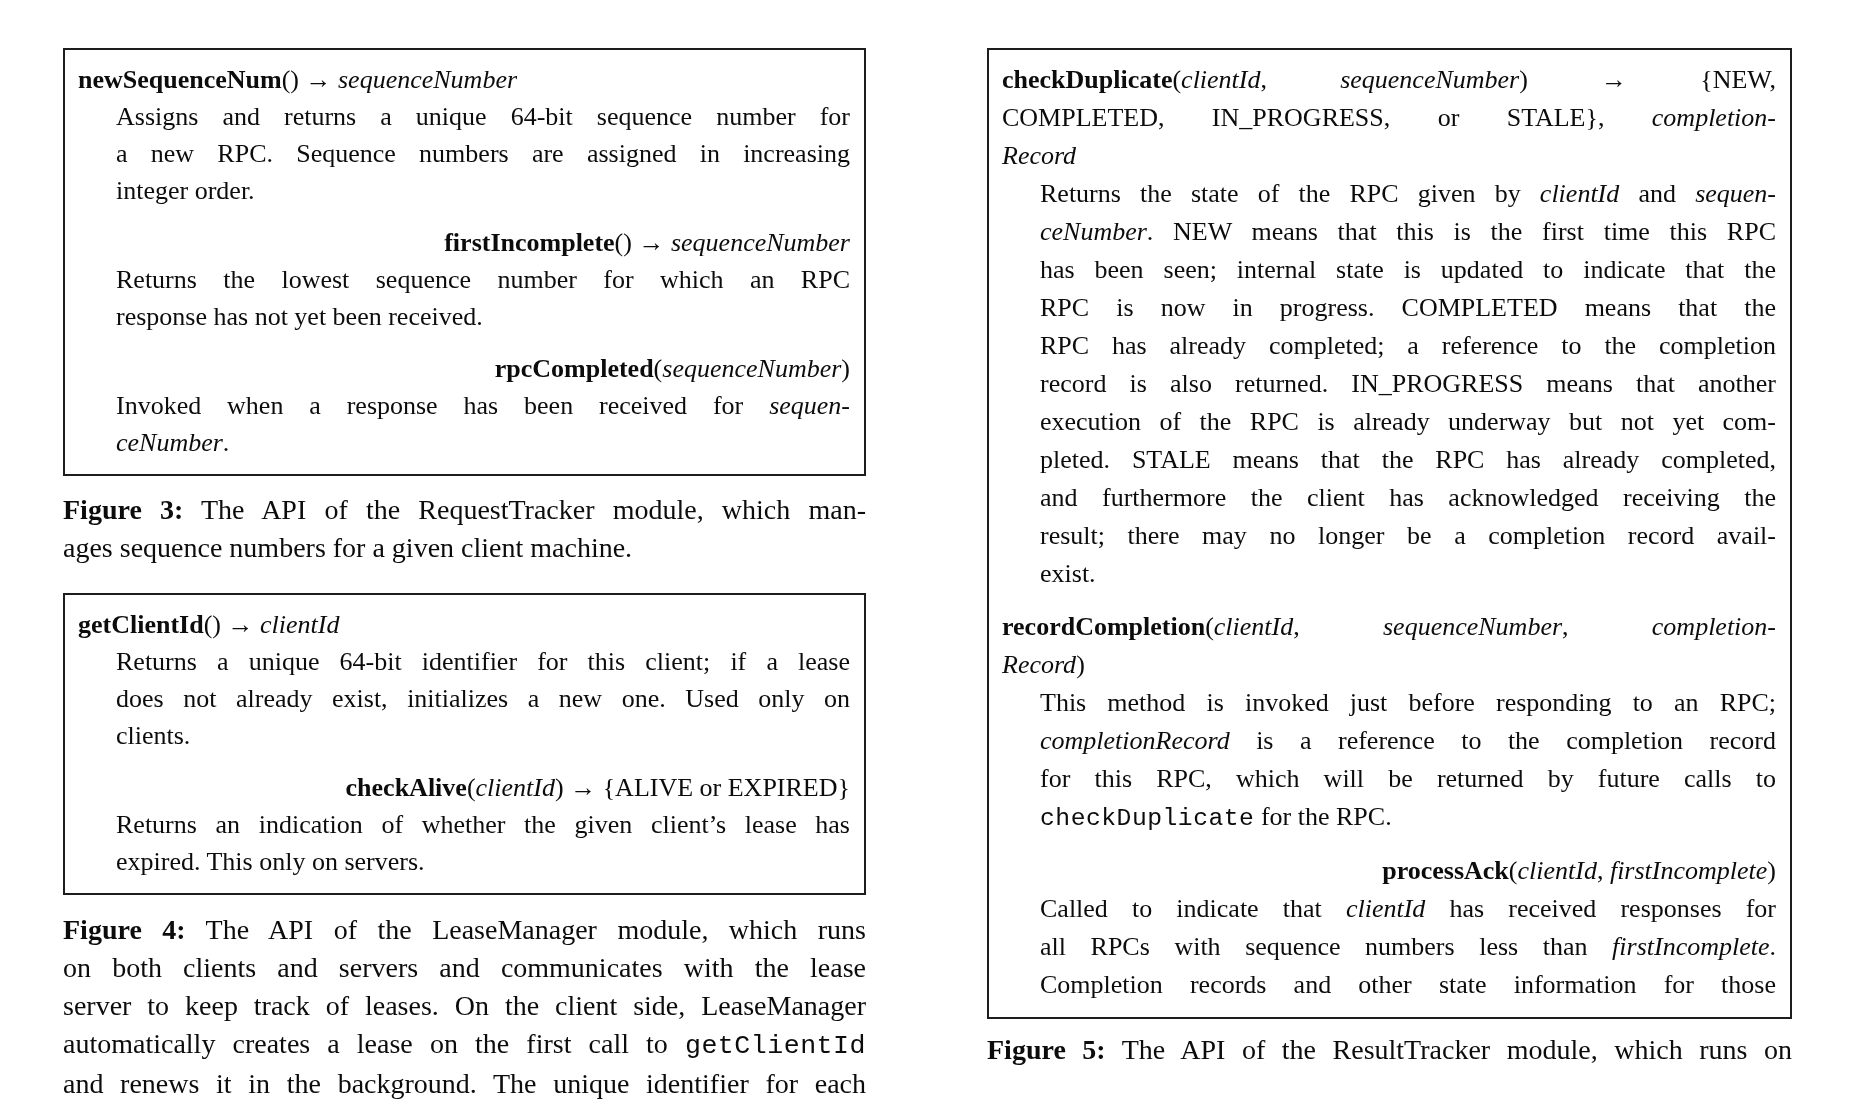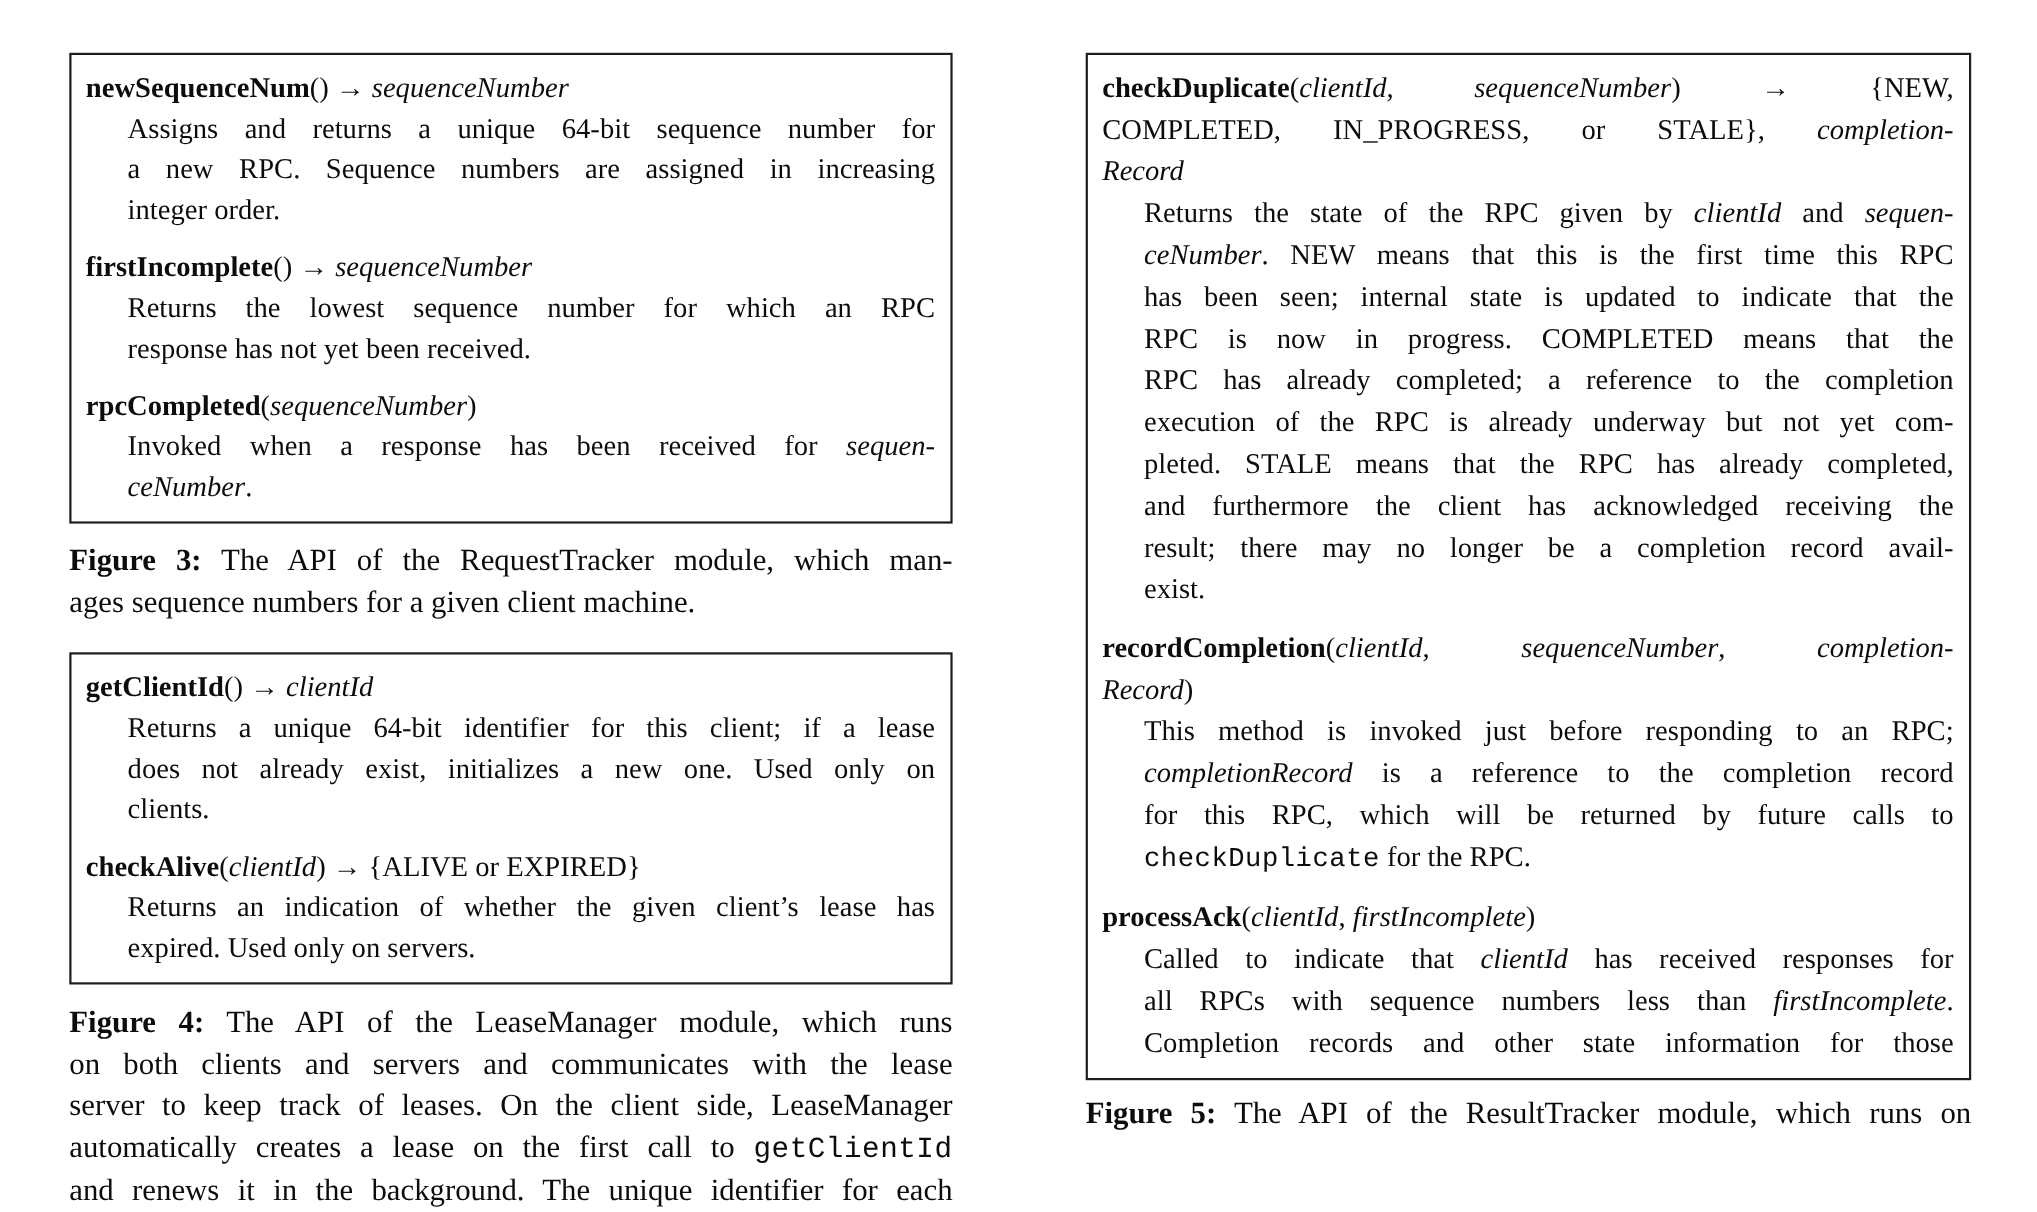--- a/index.html
+++ b/index.html
@@ -35,21 +35,21 @@
     line-height:38px;
   }
   .caption.c3{margin-top:15px;}
   .caption.c4{margin-top:16px;}
   .caption.c5{margin-top:12px;}
   .box2{margin-top:26px;}
 
   .line{text-align:left;white-space:normal;}
   .line.jl{text-align:justify;text-align-last:justify;}
   .line.ind{padding-left:38px;}
-  .line.gap{margin-top:15px;}
+  .line.gap{margin-top:15px;text-align:right;}
 
   .line b{font-weight:bold;}
   .line i{font-style:italic;}
   .mono{
     font-family:"Liberation Mono","DejaVu Sans Mono",monospace;
     font-size:0.95em;
     letter-spacing:0.5px;
   }
 </style>
 </head>
@@ -76,21 +76,21 @@
         <div class="line">ages sequence numbers for a given client machine.</div>
       </div>
 
     <div class="apibox box2">
         <div class="line"><b>getClientId</b>() → <i>clientId</i></div>
         <div class="line ind jl">Returns a unique 64-bit identifier for this client; if a lease</div>
         <div class="line ind jl">does not already exist, initializes a new one. Used only on</div>
         <div class="line ind">clients.</div>
         <div class="line gap"><b>checkAlive</b>(<i>clientId</i>) → {ALIVE or EXPIRED}</div>
         <div class="line ind jl">Returns an indication of whether the given client’s lease has</div>
-        <div class="line ind">expired. Used only on servers.</div>
+        <div class="line ind">expired. This only on servers.</div>
       </div>
 
     <div class="caption c4">
         <div class="line jl"><b>Figure 4:</b> The API of the LeaseManager module, which runs</div>
         <div class="line jl">on both clients and servers and communicates with the lease</div>
         <div class="line jl">server to keep track of leases. On the client side, LeaseManager</div>
         <div class="line jl">automatically creates a lease on the first call to <span class="mono">getClientId</span></div>
         <div class="line jl">and renews it in the background. The unique identifier for each</div>
       </div>
   </div>
@@ -98,20 +98,21 @@
   <div class="col right">
     <div class="apibox tall">
         <div class="line jl"><b>checkDuplicate</b>(<i>clientId</i>, <i>sequenceNumber</i>) → {NEW,</div>
         <div class="line jl">COMPLETED, IN_PROGRESS, or STALE}, <i>completion-</i></div>
         <div class="line"><i>Record</i></div>
         <div class="line ind jl">Returns the state of the RPC given by <i>clientId</i> and <i>sequen-</i></div>
         <div class="line ind jl"><i>ceNumber</i>. NEW means that this is the first time this RPC</div>
         <div class="line ind jl">has been seen; internal state is updated to indicate that the</div>
         <div class="line ind jl">RPC is now in progress. COMPLETED means that the</div>
         <div class="line ind jl">RPC has already completed; a reference to the completion</div>
+        <div class="line ind jl">record is also returned. IN_PROGRESS means that another</div>
         <div class="line ind jl">execution of the RPC is already underway but not yet com-</div>
         <div class="line ind jl">pleted. STALE means that the RPC has already completed,</div>
         <div class="line ind jl">and furthermore the client has acknowledged receiving the</div>
         <div class="line ind jl">result; there may no longer be a completion record avail-</div>
         <div class="line ind">exist.</div>
         <div class="line jl gap"><b>recordCompletion</b>(<i>clientId</i>, <i>sequenceNumber</i>, <i>completion-</i></div>
         <div class="line"><i>Record</i>)</div>
         <div class="line ind jl">This method is invoked just before responding to an RPC;</div>
         <div class="line ind jl"><i>completionRecord</i> is a reference to the completion record</div>
         <div class="line ind jl">for this RPC, which will be returned by future calls to</div>

